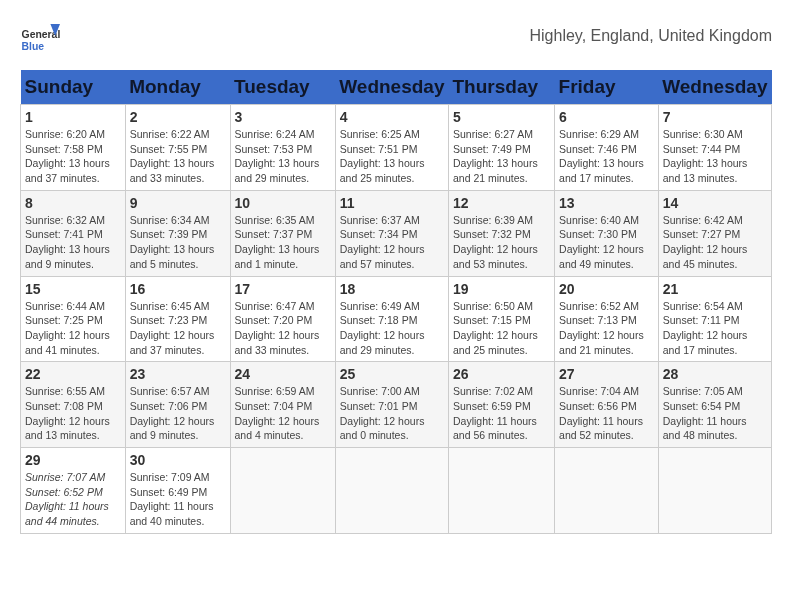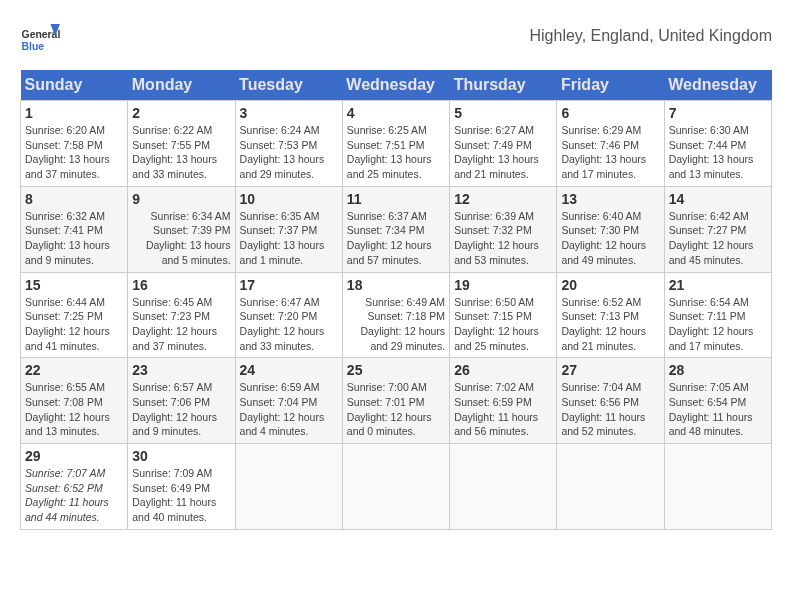--- a/index.html
+++ b/index.html
@@ -38,24 +38,24 @@
       color: #555;
       margin-top: 7px;
     }
     table {
       width: 100%;
       border-collapse: collapse;
       font-size: 11px;
     }
     th {
       background-color: #3b6cc9;
-      color: #e5e5e5;
+      color: #0f172a;
       padding: 6px 4px;
       text-align: left;
-      font-size: 16px;
+      font-size: 19px;
       font-weight: bold;
     }
     td {
       vertical-align: top;
       padding: 4px;
       border: 1px solid #ccc;
       width: 14.28%;
       min-height: 80px;
       background: #fff;
     }
@@ -161,21 +161,21 @@
       <tr>
         <td>
           <span class="day-num">8</span>
           <div class="day-info" style="white-space: pre-line;">Sunrise: 6:32 AM
 Sunset: 7:41 PM
 Daylight: 13 hours
 and 9 minutes.</div>
         </td>
         <td>
           <span class="day-num">9</span>
-          <div class="day-info" style="white-space: pre-line; text-align: right;">Sunrise: 6:34 AM
+          <div class="day-info" style="white-space: pre-line;">Sunrise: 6:34 AM
 Sunset: 7:39 PM
 Daylight: 13 hours
 and 5 minutes.</div>
         </td>
         <td>
           <span class="day-num">10</span>
           <div class="day-info" style="white-space: pre-line;">Sunrise: 6:35 AM
 Sunset: 7:37 PM
 Daylight: 13 hours
 and 1 minute.</div>
@@ -226,21 +226,21 @@
         </td>
         <td>
           <span class="day-num">17</span>
           <div class="day-info" style="white-space: pre-line;">Sunrise: 6:47 AM
 Sunset: 7:20 PM
 Daylight: 12 hours
 and 33 minutes.</div>
         </td>
         <td>
           <span class="day-num">18</span>
-          <div class="day-info" style="white-space: pre-line; text-align: right;">Sunrise: 6:49 AM
+          <div class="day-info" style="white-space: pre-line;">Sunrise: 6:49 AM
 Sunset: 7:18 PM
 Daylight: 12 hours
 and 29 minutes.</div>
         </td>
         <td>
           <span class="day-num">19</span>
           <div class="day-info" style="white-space: pre-line;">Sunrise: 6:50 AM
 Sunset: 7:15 PM
 Daylight: 12 hours
 and 25 minutes.</div>

